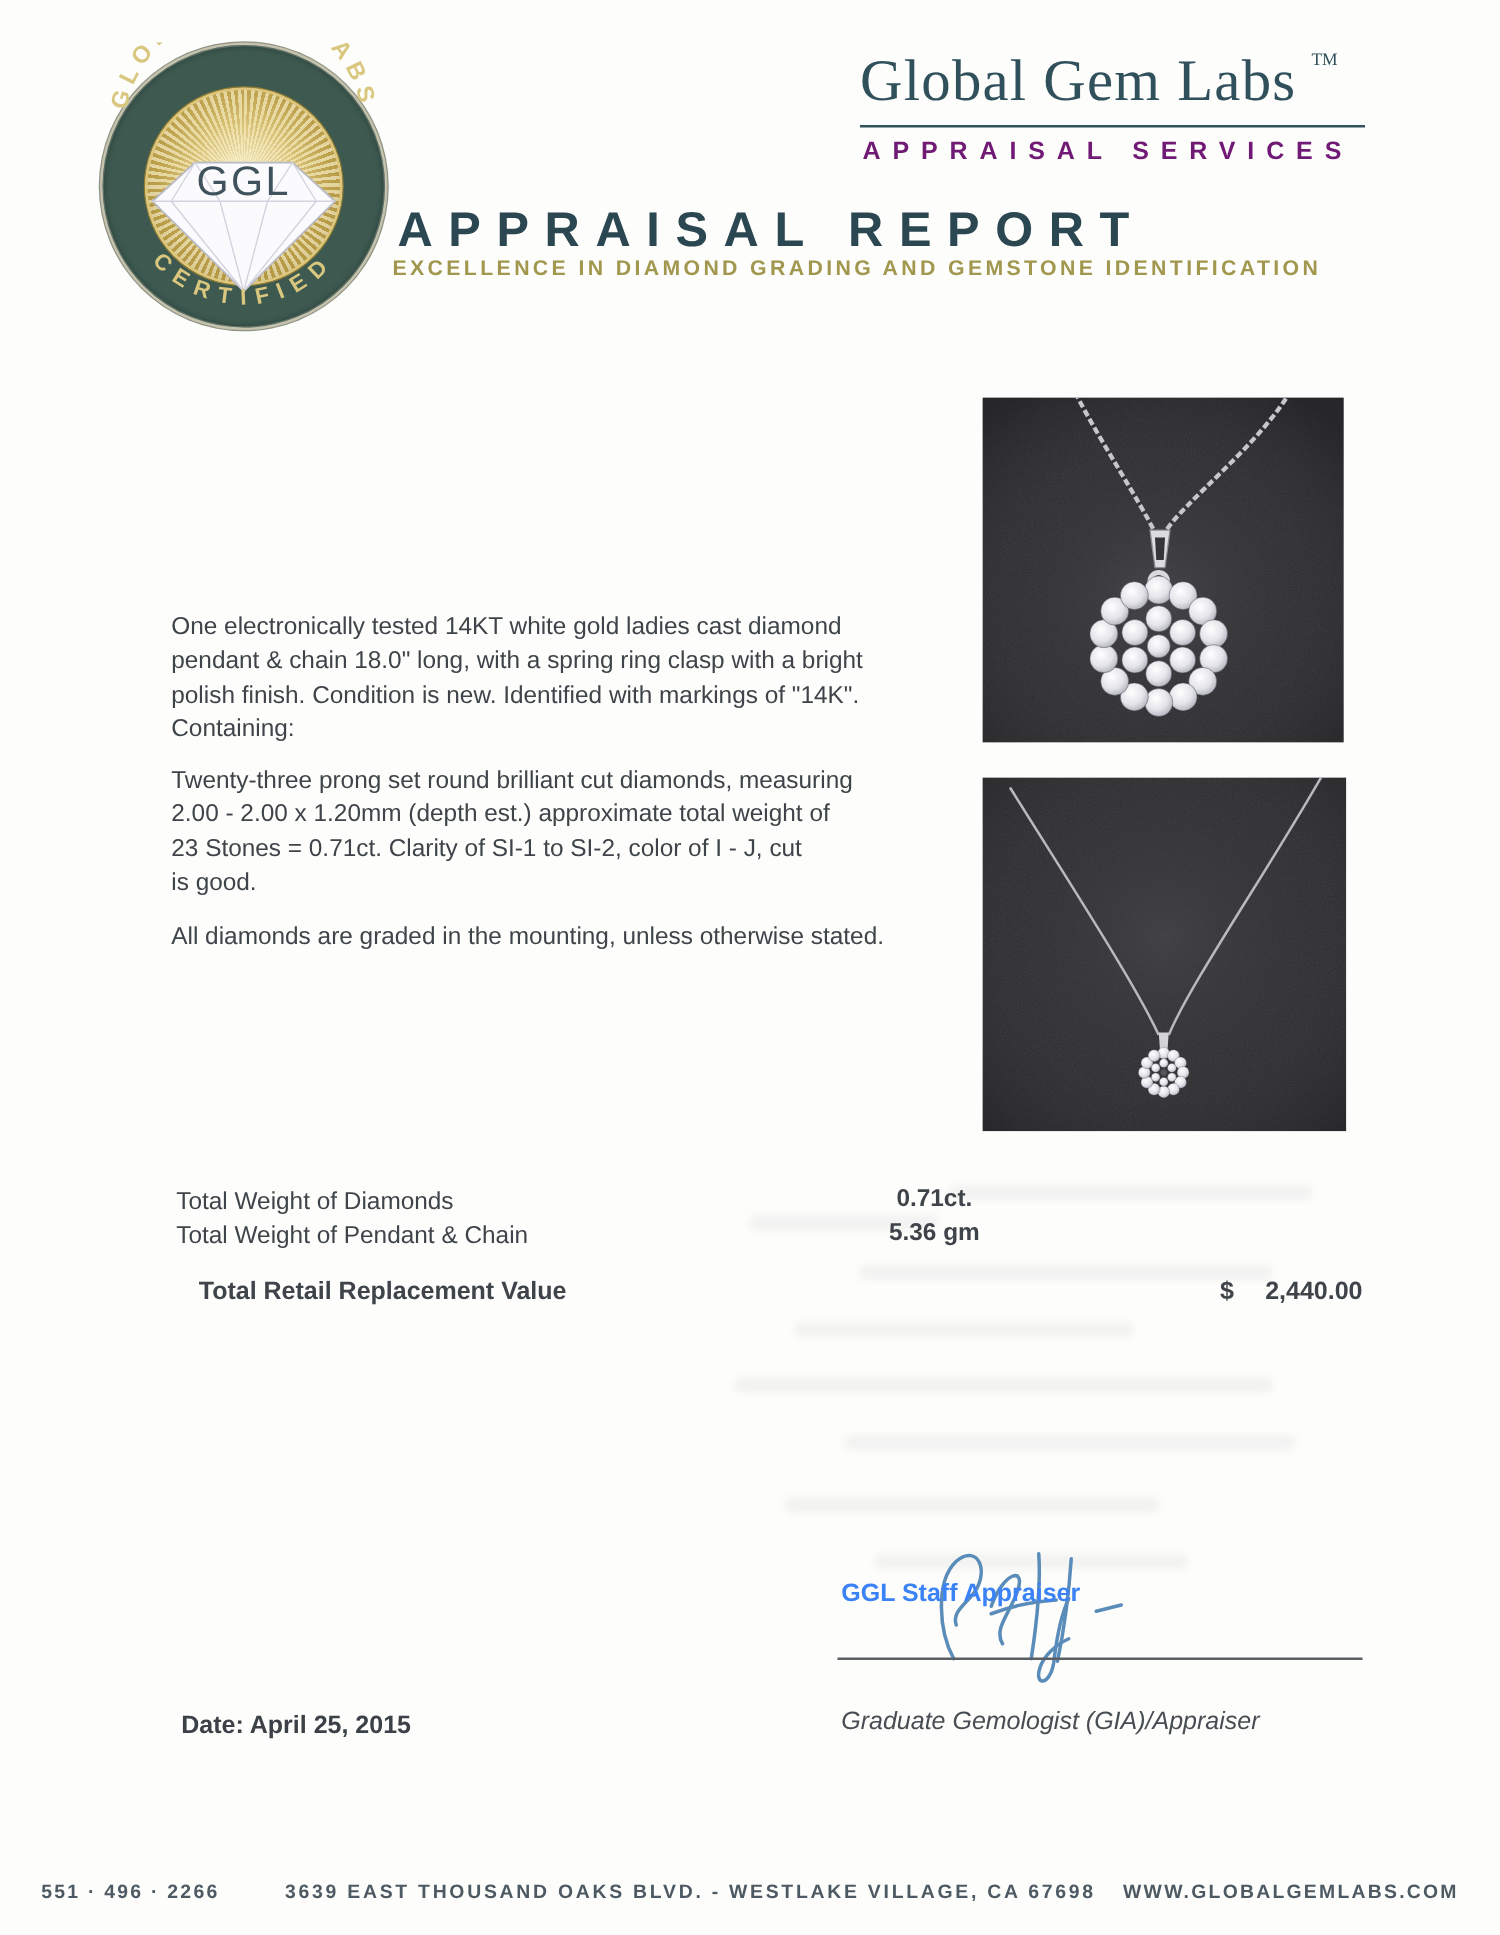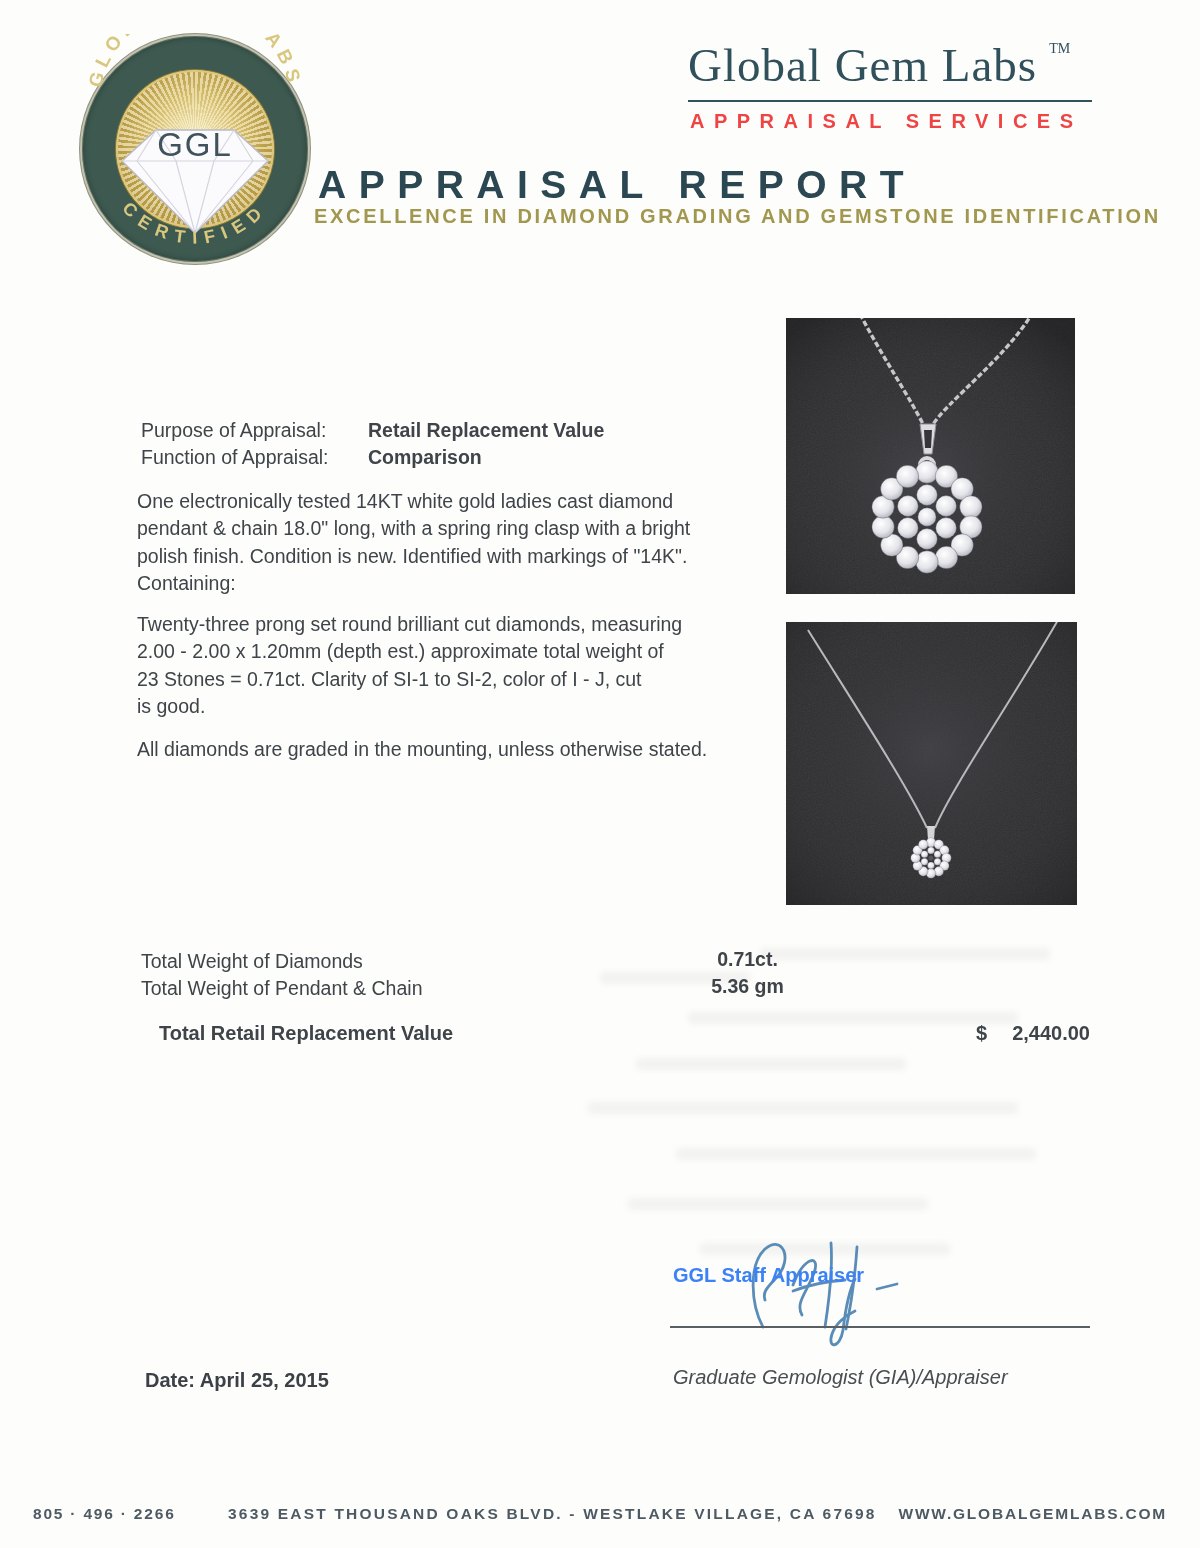--- a/index.html
+++ b/index.html
@@ -10,25 +10,25 @@
     color:#3e4449;
   }
   .abs{position:absolute;}
 
   
   .brand{left:688px;top:38px;width:410px;
     font-family:"Liberation Serif","DejaVu Serif",serif;
     font-size:47px;color:#30505b;letter-spacing:1px;white-space:nowrap;}
   .brand sup{font-size:14px;letter-spacing:0;vertical-align:28px;margin-left:12px;}
   .brand-rule{left:688px;top:100px;width:404px;height:2px;background:#32525c;}
-  .brand-sub{left:690px;top:110px;font-size:20px;font-weight:bold;color:#ef4444;
+  .brand-sub{left:690px;top:110px;font-size:20px;font-weight:bold;color:#701a75;
     letter-spacing:9.5px;white-space:nowrap;}
   .report-title{left:318px;top:163px;font-size:39px;font-weight:800;color:#2b4752;
     letter-spacing:12.5px;white-space:nowrap;}
-  .report-tagline{left:314px;top:205px;font-size:20px;font-weight:bold;color:#a2974e;
+  .report-tagline{left:314px;top:205px;font-size:17px;font-weight:bold;color:#a2974e;
     letter-spacing:2.7px;white-space:nowrap;}
 
   
   .seal{left:80px;top:34px;width:230px;height:230px;}
   .seal .outer{position:absolute;inset:0;border-radius:50%;
     background:#3d5950;
     box-shadow:0 0 0 1px #8d9383, inset 0 0 0 1px #5d7166, inset 0 0 6px rgba(0,0,0,.4);
     border:2px solid #c6c2ae;}
   .seal .gold{position:absolute;inset:36px;border-radius:50%;
     background:
@@ -122,30 +122,20 @@
   </div>
 
   <div class="abs brand">
     <span>Global Gem Labs</span><sup>TM</sup>
   </div>
   <div class="abs brand-rule"></div>
   <div class="abs brand-sub">APPRAISAL SERVICES</div>
   <div class="abs report-title">APPRAISAL REPORT</div>
   <div class="abs report-tagline">EXCELLENCE IN DIAMOND GRADING AND GEMSTONE IDENTIFICATION</div>
 
-  <div class="abs kv">
-    <div class="row">
-      <span class="k">Purpose of Appraisal:</span>
-      <span class="v">Retail Replacement Value</span>
-    </div>
-    <div class="row">
-      <span class="k">Function of Appraisal:</span>
-      <span class="v">Comparison</span>
-    </div>
-  </div>
 
   <div class="abs para p1">One electronically tested 14KT white gold ladies cast diamond
 pendant &amp; chain 18.0" long,  with a spring ring clasp with a bright
 polish finish. Condition is new.   Identified with markings of "14K".
  Containing:</div>
   <div class="abs para p2">Twenty-three prong set round brilliant cut diamonds, measuring
 2.00 - 2.00 x 1.20mm (depth est.) approximate total weight of
 23 Stones = 0.71ct.  Clarity of SI-1 to SI-2, color of I - J, cut
 is good.</div>
   <div class="abs para p3">All diamonds are graded in the mounting, unless otherwise stated.</div>
@@ -303,17 +293,17 @@
         <path d="M120,42 C113,56 110,76 108,93 C105,112 92,112 97,97 C100,88 109,79 120,74"></path>
         <path d="M142,52 L162,47"></path>
       </g>
     </svg>
   </div>
   <div class="abs sig-line"></div>
   <div class="abs sig-name">GGL Staff Appraiser</div>
   <div class="abs sig-title">Graduate Gemologist (GIA)/Appraiser</div>
   <div class="abs date">Date: April 25, 2015</div>
 
-  <div class="abs footer-item f-phone">805 · 496 · 2266</div>
+  <div class="abs footer-item f-phone">551 · 496 · 2266</div>
   <div class="abs footer-item f-addr">3639 EAST THOUSAND OAKS BLVD. - WESTLAKE VILLAGE, CA 67698</div>
   <div class="abs footer-item f-web">WWW.GLOBALGEMLABS.COM</div>
 
 </div>
 
 </body></html>

